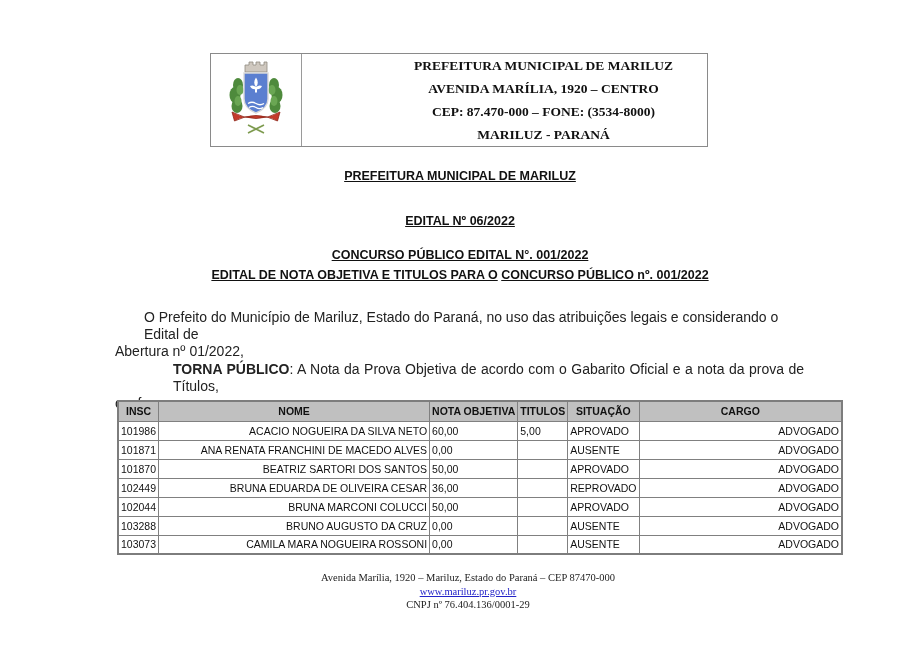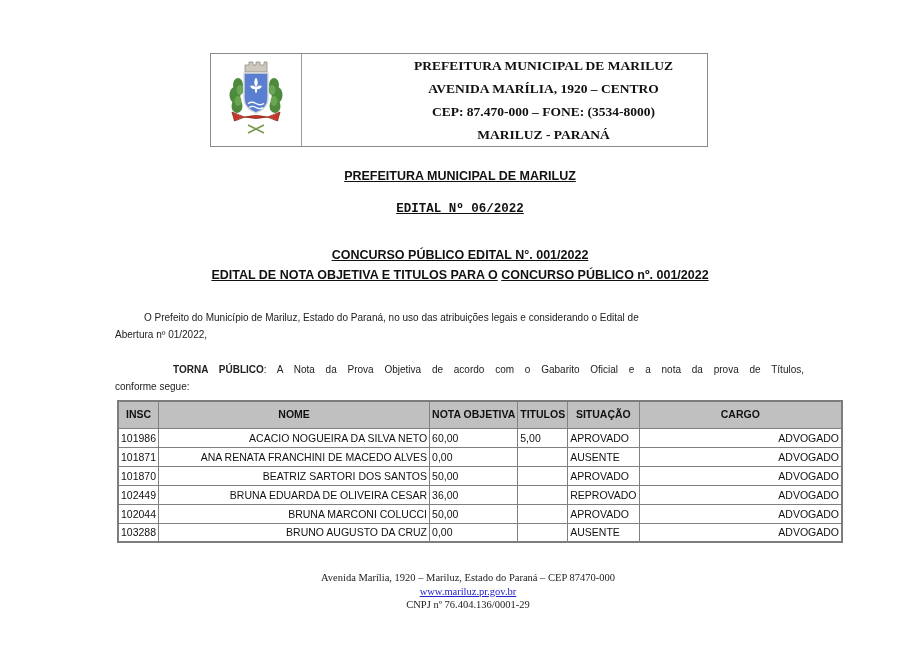--- a/index.html
+++ b/index.html
@@ -28,43 +28,43 @@
     white-space: nowrap;
   }
 
   
   .titles { position: absolute; left: 115px; width: 690px; text-align: center; }
   .title-line {
     position: absolute; left: 0; width: 100%;
     font-weight: bold; font-size: 12.5px; color: #111; white-space: nowrap;
   }
   .title-line .u { text-decoration: underline; }
-  .t1 { top: 169px; } .t2 { top: 202px; font-family: Liberation Mono, monospace; } .t3 { top: 248px; } .t4 { top: 268px; }
-
-  
-  .body-text { position: absolute; left: 115px; width: 689px; font-size: 10px; line-height: 17px; color: #222; }
+  .t1 { top: 169px; } .t2 { top: 214px; } .t3 { top: 248px; } .t4 { top: 268px; }
+
+  
+  .body-text { position: absolute; left: 115px; width: 689px; font-size: 14px; line-height: 17px; color: #222; }
   .para1 { top: 309px; }
   .para1 .line1 { padding-left: 29px; }
   .para2 { top: 354px; }
   .para2 .line1 { padding-left: 58px; text-align: justify; text-align-last: justify; }
   .bold { font-weight: bold; }
 
   
   table.results {
     position: absolute; left: 117px; top: 400px;
     border-collapse: collapse; table-layout: fixed;
     border: 2px solid #7d7d7d;
     font-size: 10.5px; color: #111;
   }
   table.results th, table.results td {
     border: 1px solid #808080; overflow: hidden; white-space: nowrap;
   }
   table.results th {
     background: #c0c0c0; font-weight: bold; text-align: center;
-    height: 27px; line-height: 13px; padding: 1px 2px;
+    height: 20px; line-height: 13px; padding: 1px 2px;
   }
   table.results td { height: 19px; padding: 0 2px; text-align: left; background: #fff; }
   table.results td.col1, table.results td.col5 { text-align: right; padding-left: 5px; }
   .w-insc { width: 40px; } .w-nome { width: 271px; } .w-nota { width: 56px; }
   .w-tit  { width: 46px; } .w-sit  { width: 68px; }  .w-cargo { width: 203px; }
 
   
   .footer {
     position: absolute; left: 8px; top: 571px; width: 920px; text-align: center;
     font-family: "Liberation Serif", serif; font-size: 10.5px; line-height: 13.5px; color: #222;
@@ -199,20 +199,28 @@
           <td class="col5">ADVOGADO</td>
         </tr>
         <tr>
           <td class="col0">103288</td>
           <td class="col1">BRUNO AUGUSTO DA CRUZ</td>
           <td class="col2">0,00</td>
           <td class="col3"></td>
           <td class="col4">AUSENTE</td>
           <td class="col5">ADVOGADO</td>
         </tr>
+        <tr>
+          <td class="col0">103073</td>
+          <td class="col1">CAMILA MARA NOGUEIRA ROSSONI</td>
+          <td class="col2">0,00</td>
+          <td class="col3"></td>
+          <td class="col4">AUSENTE</td>
+          <td class="col5">ADVOGADO</td>
+        </tr>
       </tbody>
   </table>
 
   <div class="footer">
     <div>Avenida Marília, 1920 – Mariluz, Estado do Paraná – CEP 87470-000</div>
     <div><a>www.mariluz.pr.gov.br</a></div>
     <div>CNPJ nº 76.404.136/0001-29</div>
   </div>
 
 </div>

